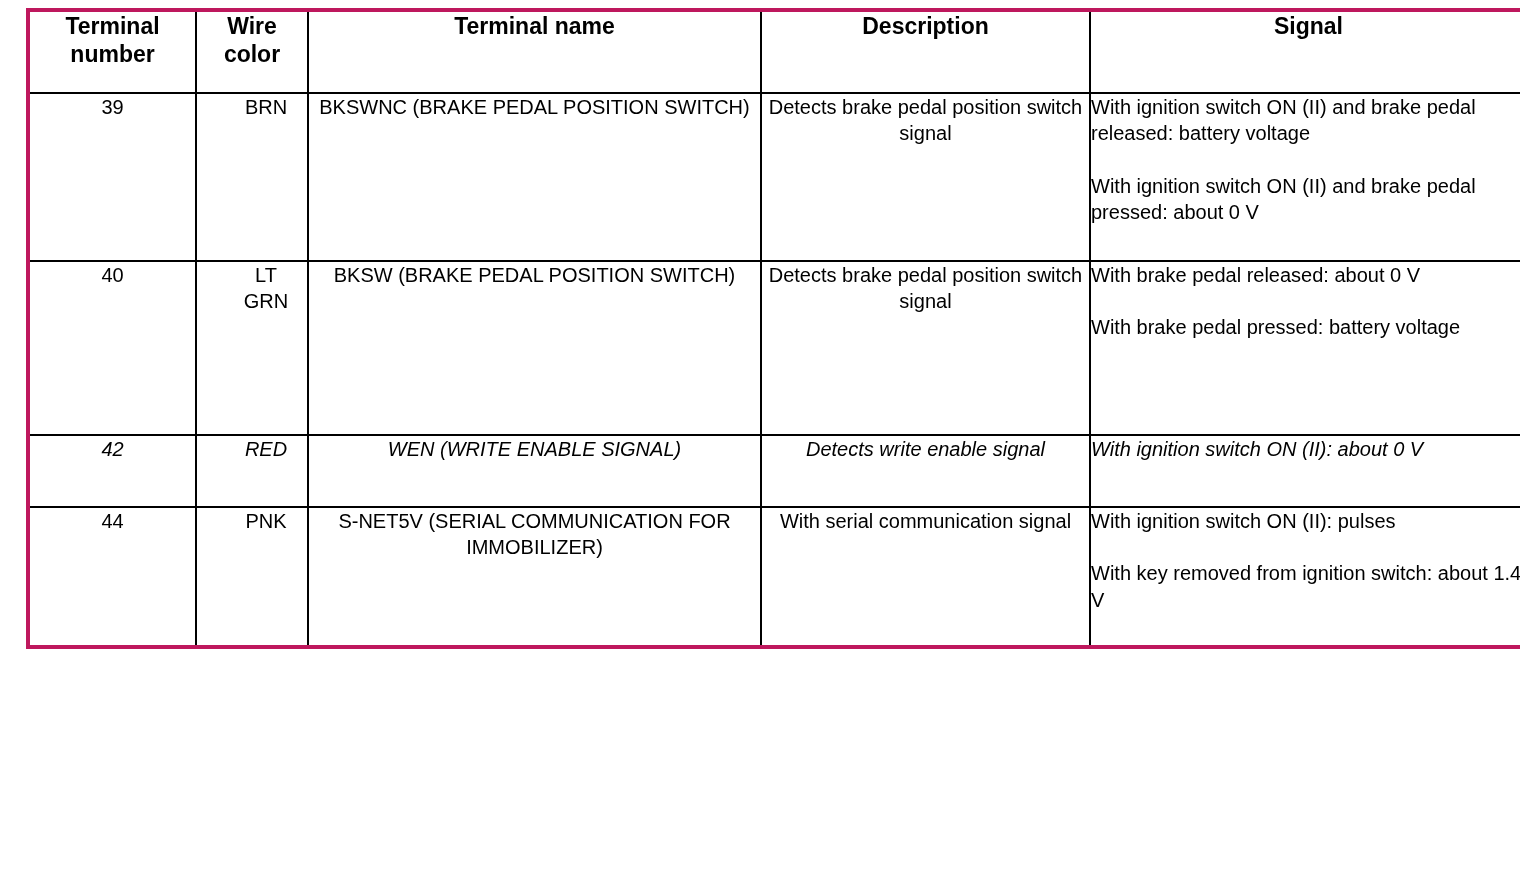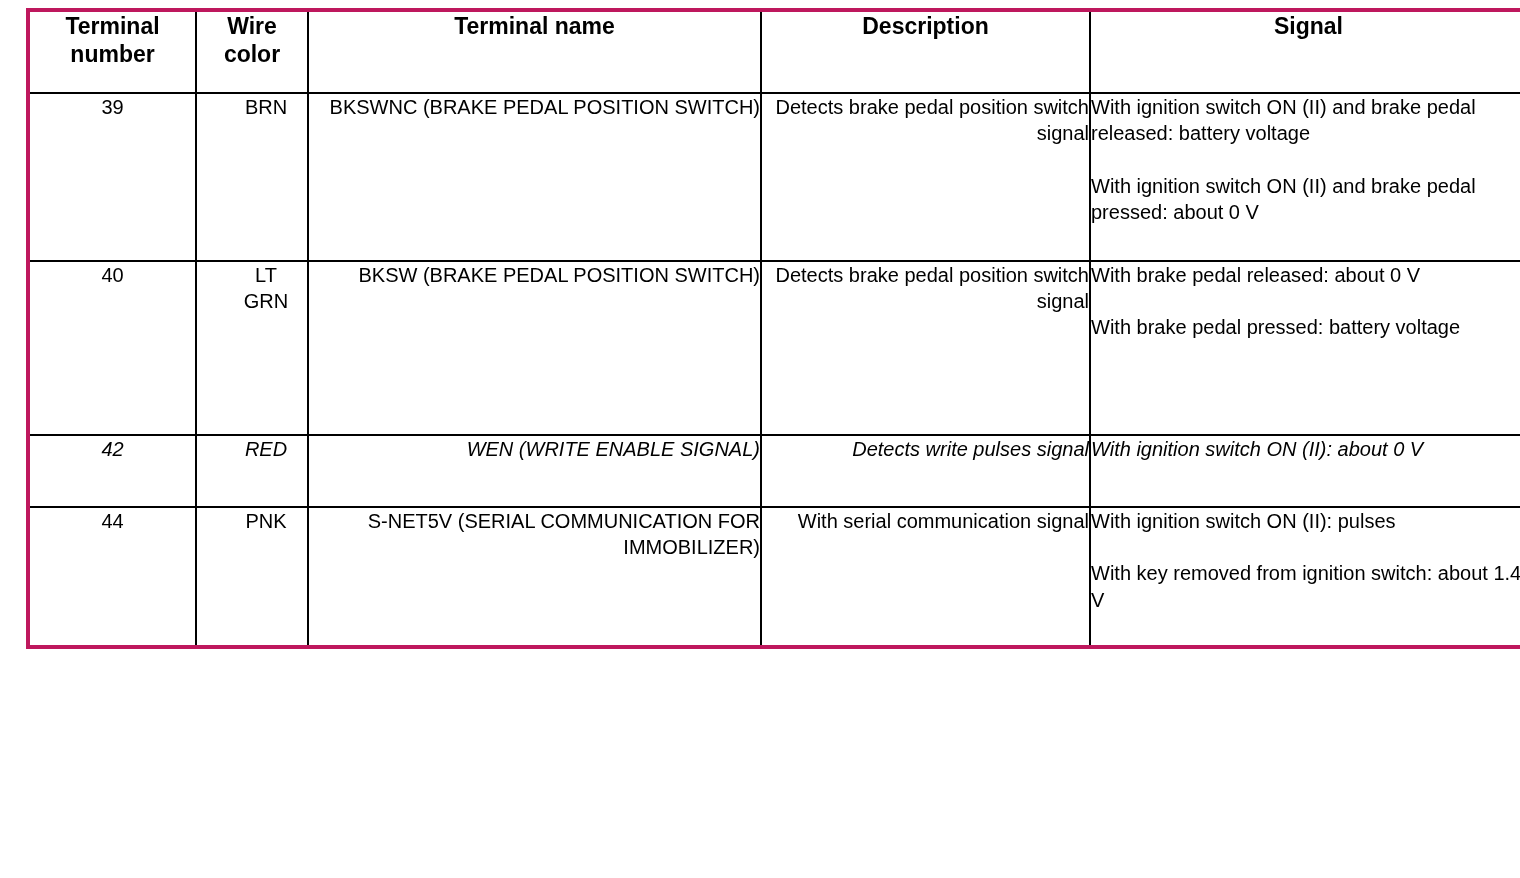--- a/index.html
+++ b/index.html
@@ -56,21 +56,21 @@
   tbody td {
     font-size: 20px;
     line-height: 1.32;
     font-weight: normal;
   }
   .cell-center {
     text-align: center;
     padding: 12px 4px 10px 4px;
   }
   .cell-left {
-    text-align: right;
+    text-align: center;
     padding: 12px 8px 10px 12px;
   }
   .cell-left-signal {
     text-align: left;
     padding: 12px 10px 10px 12px;
   }
   .para { margin: 0; }
   .para + .para { margin-top: 26px; }
   .hdr-line { display: block; }
   .nowrap-line { display: block; margin-left: 28px; }
@@ -141,21 +141,21 @@
         </td>
       </tr>
 
 
       <tr style="height:72px;font-style:italic;">
         <td class="cell-center">42</td>
         <td class="cell-center">
           <span class="nowrap-line">RED</span>
         </td>
         <td class="cell-left">WEN (WRITE ENABLE SIGNAL)</td>
-        <td class="cell-left">Detects write pulses signal</td>
+        <td class="cell-left">Detects write enable signal</td>
         <td class="cell-left-signal">
           <p class="para">With ignition switch ON (II): about 0 V</p>
         </td>
       </tr>
 
 
       <tr style="height:140px;">
         <td class="cell-center">44</td>
         <td class="cell-center">
           <span class="nowrap-line">PNK</span>

